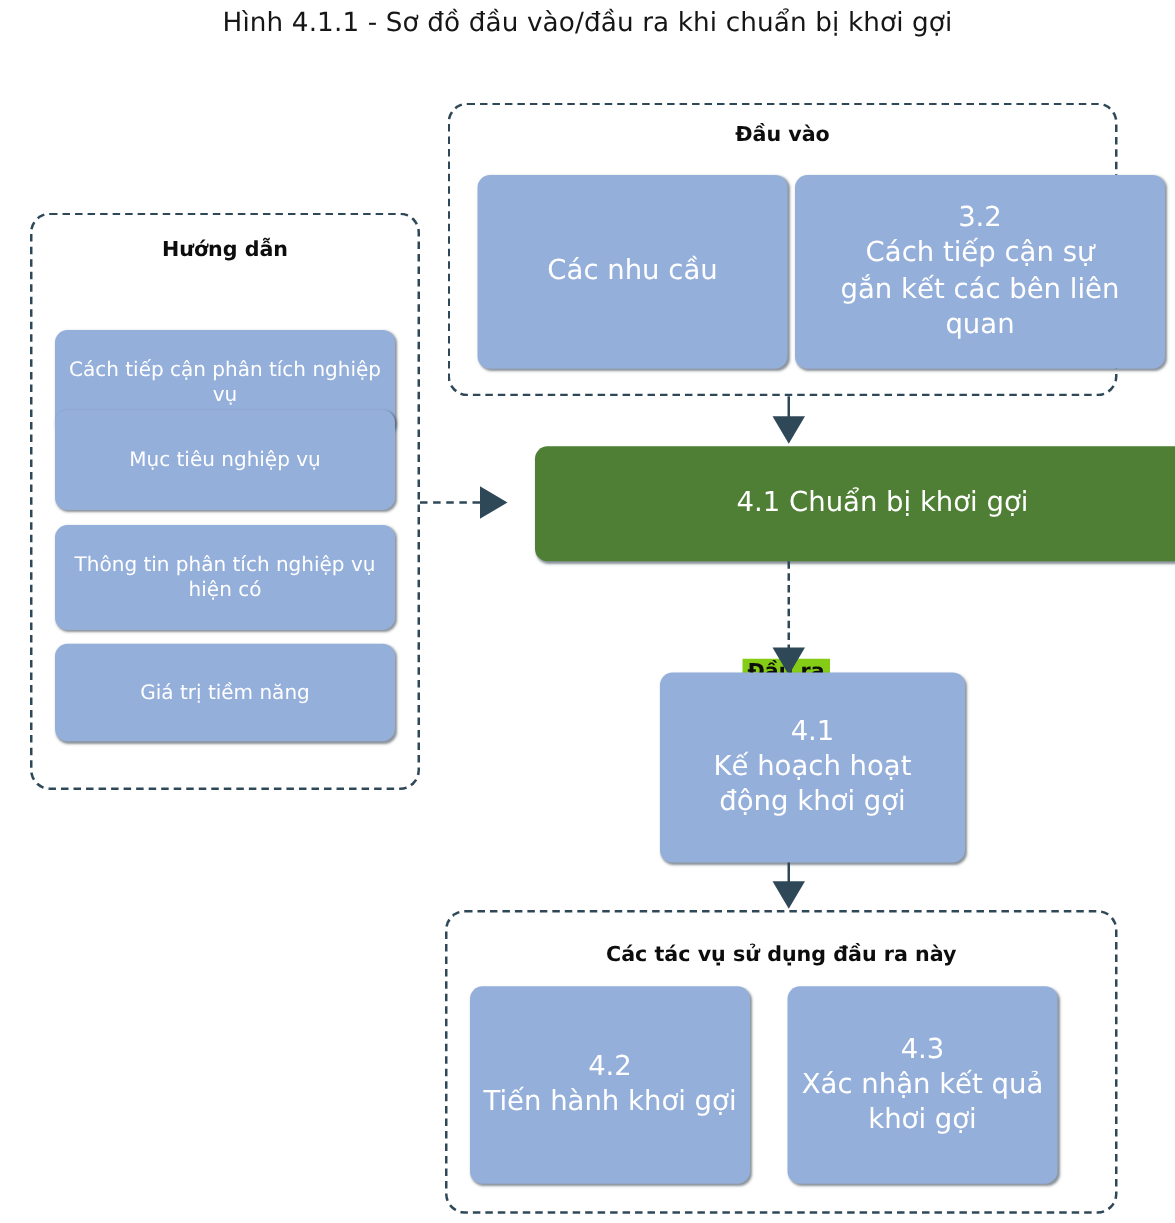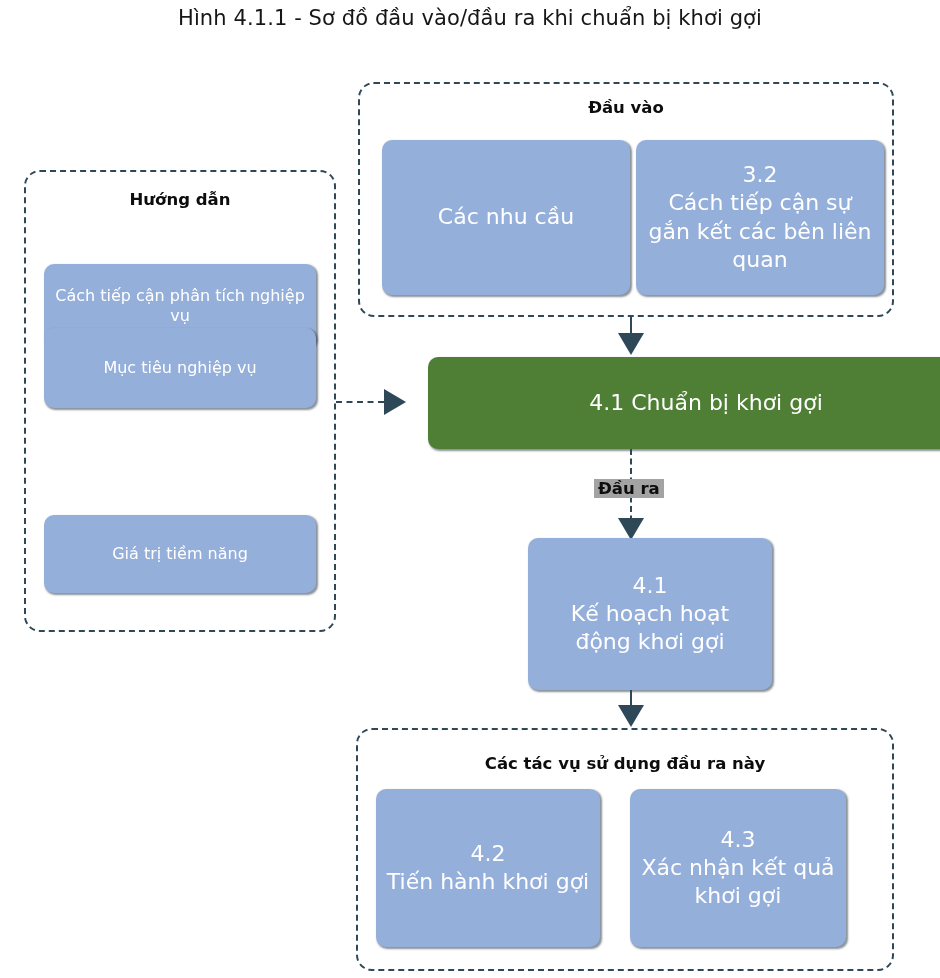--- a/index.html
+++ b/index.html
@@ -63,54 +63,57 @@
   }
   .arrow-right{
     position:absolute;width:0;height:0;
     border-top:13px solid transparent;
     border-bottom:13px solid transparent;
     border-left:22px solid #2f4858;
   }
   .edge-label{
     position:absolute;
     font-weight:bold;font-size:16.5px;color:#0d0d0d;
-    background:#a3a3a3;padding:0 4px;white-space:nowrap;
+    background:#84cc16;padding:0 4px;white-space:nowrap;margin-top:48px;
   }
 </style>
 </head>
 <body>
 
 <div id="stage">
 
   <div class="title">Hình 4.1.1 - Sơ đồ đầu vào/đầu ra khi chuẩn bị khơi gợi</div>
 
   <div class="group" style="left:358px;top:82px;width:536px;height:235px;">
     <div class="group-title" style="top:14px;">Đầu vào</div>
   </div>
   <div class="node" style="left:382px;top:140px;width:248px;height:155px;font-size:22px;">
     <span class="txt">Các nhu cầu</span>
   </div>
-  <div class="node" style="left:636px;top:140px;width:248px;height:155px;font-size:22px;">
+  <div class="node" style="left:636px;top:140px;width:296px;height:155px;font-size:22px;">
     <span class="txt">3.2
 Cách tiếp cận sự
 gắn kết các bên liên
 quan</span>
   </div>
 
   <div class="vline" style="left:630px;top:317px;height:20px;"></div>
   <div class="arrow-down" style="left:618px;top:333px;"></div>
 
   <div class="group" style="left:24px;top:170px;width:312px;height:462px;">
     <div class="group-title" style="top:18px;">Hướng dẫn</div>
   </div>
   <div class="node" style="left:44px;top:235px;width:272px;height:84px;font-size:16px;margin-top:29px;">
     <span class="txt">Cách tiếp cận phân tích nghiệp vụ</span>
   </div>
   <div class="node" style="left:44px;top:328px;width:272px;height:80px;font-size:16px;">
     <span class="txt">Mục tiêu nghiệp vụ</span>
+  </div>
+  <div class="node" style="left:44px;top:420px;width:272px;height:84px;font-size:16px;">
+    <span class="txt">Thông tin phân tích nghiệp vụ hiện có</span>
   </div>
   <div class="node" style="left:44px;top:515px;width:272px;height:78px;font-size:16px;">
     <span class="txt">Giá trị tiềm năng</span>
   </div>
 
   <div class="hline" style="left:336px;top:401px;width:48px;"></div>
   <div class="arrow-right" style="left:384px;top:389px;"></div>
 
   <div class="node green" style="left:428px;top:357px;width:556px;height:92px;font-size:22px;">
     <span class="txt">4.1 Chuẩn bị khơi gợi</span>

